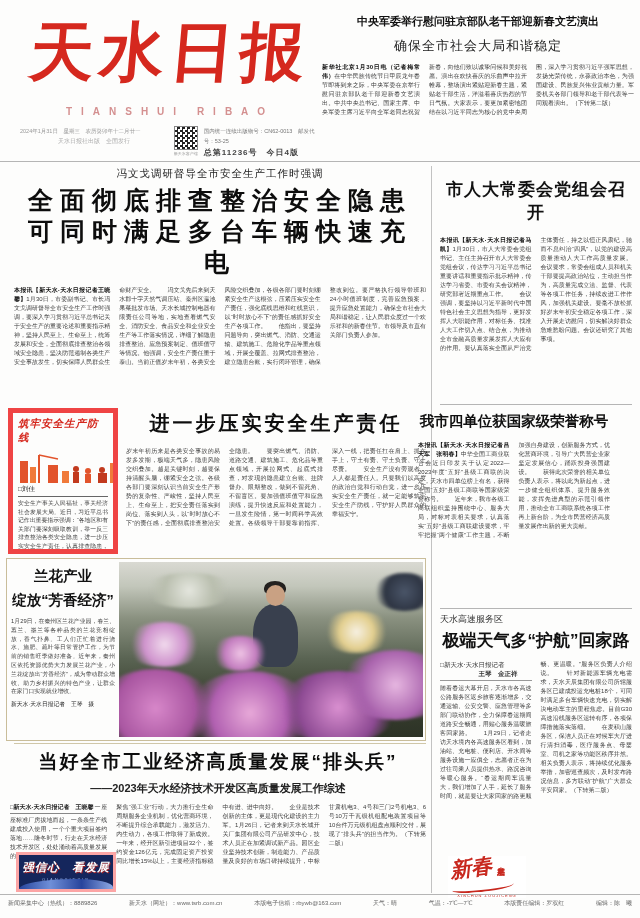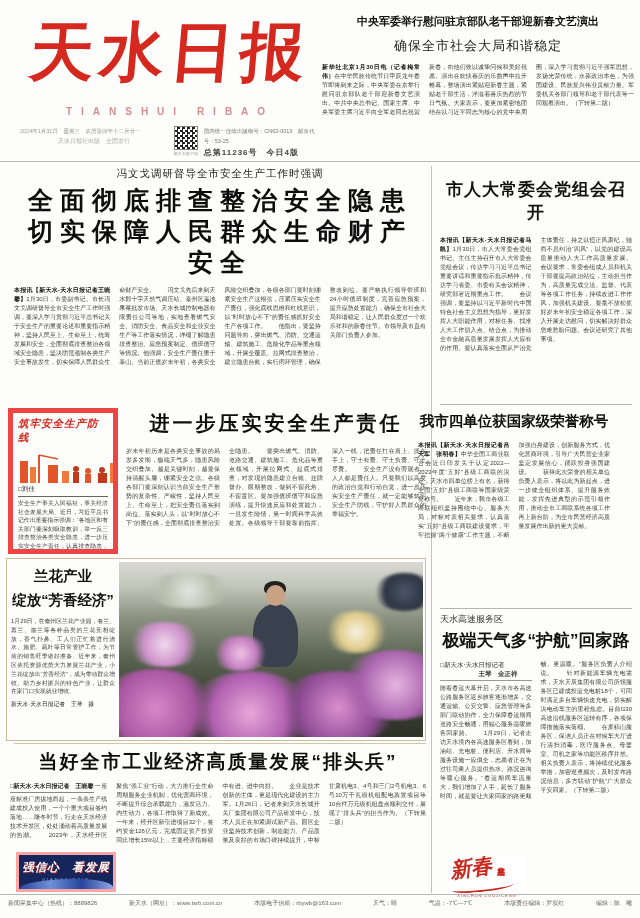--- a/index.html
+++ b/index.html
@@ -107,21 +107,21 @@
     <div class="topart-title">中央军委举行慰问驻京部队老干部迎新春文艺演出</div>
     <div class="topart-sub">确保全市社会大局和谐稳定</div>
     <div class="topart-body cols c3"><b>新华社北京1月30日电（记者梅常伟）</b><span>在中华民族传统节日甲辰龙年春节即将到来之际，中央军委在京举行慰问驻京部队老干部迎新春文艺演出。中共中央总书记、国家主席、中央军委主席习近平向全军老同志祝贺新春，向他们致以诚挚问候和美好祝愿。演出在欢快喜庆的乐曲声中拉开帷幕，整场演出紧贴迎新春主题，紧贴老干部生活，洋溢着喜庆热烈的节日气氛。大家表示，要更加紧密地团结在以习近平同志为核心的党中央周围，深入学习贯彻习近平强军思想，发扬光荣传统，永葆政治本色，为强国建设、民族复兴伟业贡献力量。军委机关各部门领导和老干部代表等一同观看演出。（下转第二版）</span></div>
   </div>
 
   <div class="abs hline" style="left:0;top:161px;width:640px;"></div>
 
   <div class="abs" style="left:14px;top:167px;width:412px;">
     <div class="kicker">冯文戈调研督导全市安全生产工作时强调</div>
     <div class="mainh" style="margin-top:4px;">全面彻底排查整治安全隐患</div>
-    <div class="mainh">切实保障人民群众生命财产安全</div>
+    <div class="mainh">可同时满足多台车辆快速充电</div>
     <div class="cols c4" style="margin-top:8px;height:144px;"><b>本报讯【新天水·天水日报记者王晓馨】</b><span>1月30日，市委副书记、市长冯文戈调研督导全市安全生产工作时强调，要深入学习贯彻习近平总书记关于安全生产的重要论述和重要指示精神，坚持人民至上、生命至上，统筹发展和安全，全面彻底排查整治各领域安全隐患，坚决防范遏制各类生产安全事故发生，切实保障人民群众生命财产安全。　　冯文戈先后来到天水郡十字天然气调压站、秦州区瀛池果菜批发市场、天水长城控制电器有限责任公司等地，实地查看燃气安全、消防安全、食品安全和企业安全生产等工作落实情况，详细了解隐患排查整治、应急预案制定、值班值守等情况。他强调，安全生产责任重于泰山。当前正值岁末年初，各类安全风险交织叠加，各级各部门要时刻绷紧安全生产这根弦，压紧压实安全生产责任，强化底线思维和红线意识，以“时时放心不下”的责任感抓好安全生产各项工作。　　他指出，要坚持问题导向，突出燃气、消防、交通运输、建筑施工、危险化学品等重点领域，开展全覆盖、拉网式排查整治，建立隐患台账，实行闭环管理，确保整改到位。要严格执行领导带班和24小时值班制度，完善应急预案，提升应急处置能力，确保全市社会大局和谐稳定，让人民群众度过一个欢乐祥和的新春佳节。市领导及市直有关部门负责人参加。</span></div>
   </div>
 
   <div class="abs vline" style="left:431px;top:166px;height:727px;"></div>
 
   <div class="abs" style="left:440px;top:178px;width:192px;">
     <div class="npc-title">市人大常委会党组会召开</div>
     <div class="cols c2" style="margin-top:12px;height:172px;"><b>本报讯【新天水·天水日报记者马凯】</b><span>1月30日，市人大常委会党组书记、主任主持召开市人大常委会党组会议，传达学习习近平总书记重要讲话和重要指示批示精神，传达学习省委、市委有关会议精神，研究部署近期重点工作。　　会议强调，要坚持以习近平新时代中国特色社会主义思想为指导，更好发挥人大职能作用，对标任务、找准人大工作切入点、结合点，为推动全市金融高质量发展发挥人大应有的作用。要认真落实全面从严治党主体责任，持之以恒正风肃纪，驰而不息纠治“四风”，以党的建设高质量推动人大工作高质量发展。　　会议要求，常委会组成人员和机关干部要提高政治站位，主动担当作为，高质量完成立法、监督、代表等各项工作任务，持续改进工作作风，加强机关建设。要毫不放松抓好岁末年初安全稳定各项工作，深入开展走访慰问，切实解决好群众急难愁盼问题。会议还研究了其他事项。</span></div>
   </div>
   <div class="abs hline" style="left:440px;top:404px;width:192px;"></div>
@@ -185,20 +185,21 @@
 
   <div class="abs" style="left:440px;top:613px;width:192px;">
     <div class="svc-kicker">天水高速服务区</div>
     <div class="svc-title">极端天气多“护航”回家路</div>
     <div class="cols c2" style="margin-top:8px;height:244px;"><span class="byline-box" style="display:block;"><span>□新天水·天水日报记者</span><span class="names" style="display:block;">王琴　金正祥</span></span><span>随着春运大幕开启，天水市各高速公路服务区返乡旅客逐渐增多，交通运输、公安交警、应急管理等多部门联动协作，全力保障春运期间道路安全畅通，用贴心服务温暖旅客回家路。　　1月29日，记者走访天水境内各高速服务区看到，加油站、充电桩、便利店、开水间等服务设施一应俱全，志愿者正在为过往司乘人员提供热水、路况咨询等暖心服务。“春运期间车流量大，我们增加了人手，延长了服务时间，就是要让大家回家的路更顺畅、更温暖。”服务区负责人介绍说。　　针对新能源车辆充电需求，天水天辰集团有限公司所辖服务区已建成投运充电桩18个，可同时满足多台车辆快速充电，切实解决电动车主的里程焦虑。目前G30高速沿线服务区运转有序，各项保障措施落实落细。　　在麦积山服务区，保洁人员正在对候车大厅进行清扫消毒，医疗服务点、母婴室、司机之家等功能区秩序井然。相关负责人表示，将持续优化服务举措，加密巡查频次，及时发布路况信息，多方联动“护航”广大群众平安回家。（下转第二版）</span></div>
   </div>
 
   <div class="abs hline" style="left:14px;top:743px;width:412px;background:#d0c7a8;"></div>
   <div class="abs" style="left:10px;top:749px;width:416px;">
     <div class="ind-title">当好全市工业经济高质量发展“排头兵”</div>
+    <div class="ind-sub">——2023年天水经济技术开发区高质量发展工作综述</div>
     <div class="cols c4" style="margin-top:7px;height:100px;"><span class="ind-byline">□新天水·天水日报记者　王晓馨</span><span>一座座标准厂房拔地而起，一条条生产线建成投入使用，一个个重大项目签约落地……隆冬时节，行走在天水经济技术开发区，处处涌动着高质量发展的热潮。　　2023年，天水经开区聚焦“强工业”行动，大力推行全生命周期服务企业机制，优化营商环境，不断提升综合承载能力，激发活力、内生动力，各项工作取得了新成效。一年来，经开区新引进项目32个，签约资金126亿元，完成固定资产投资同比增长15%以上，主要经济指标稳中有进、进中向好。　　企业是技术创新的主体，更是现代化建设的主力军。1月26日，记者来到天水长城开关厂集团有限公司产品研发中心，技术人员正在加紧调试新产品。园区企业坚持技术创新，制造能力、产品质量及良好的市场口碑持续提升，中标甘肃机电3、4号和三门2号机电3、6号10万千瓦级机组配电装置项目等10台件万元级机组盘点顺利交付，展现了“排头兵”的担当作为。（下转第二版）</span></div>
   </div>
 
   <div class="abs ad-box">
     <div class="ad-t">强信心　看发展</div>
     <div class="ad-p">QIANGXINXIN　KANFAZHAN</div>
     <div class="ad-wave"></div>
   </div>
 
   <div class="abs stamp">

